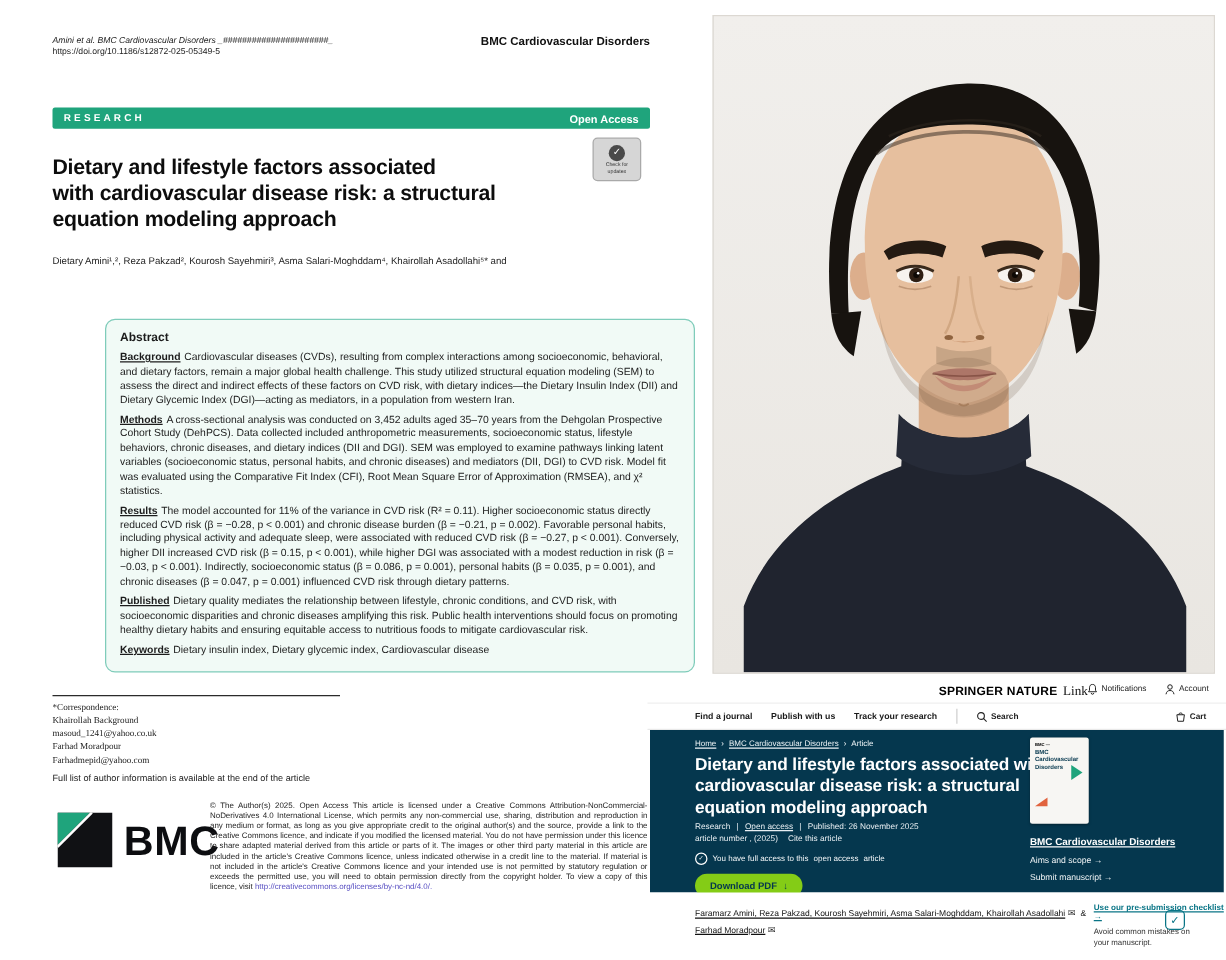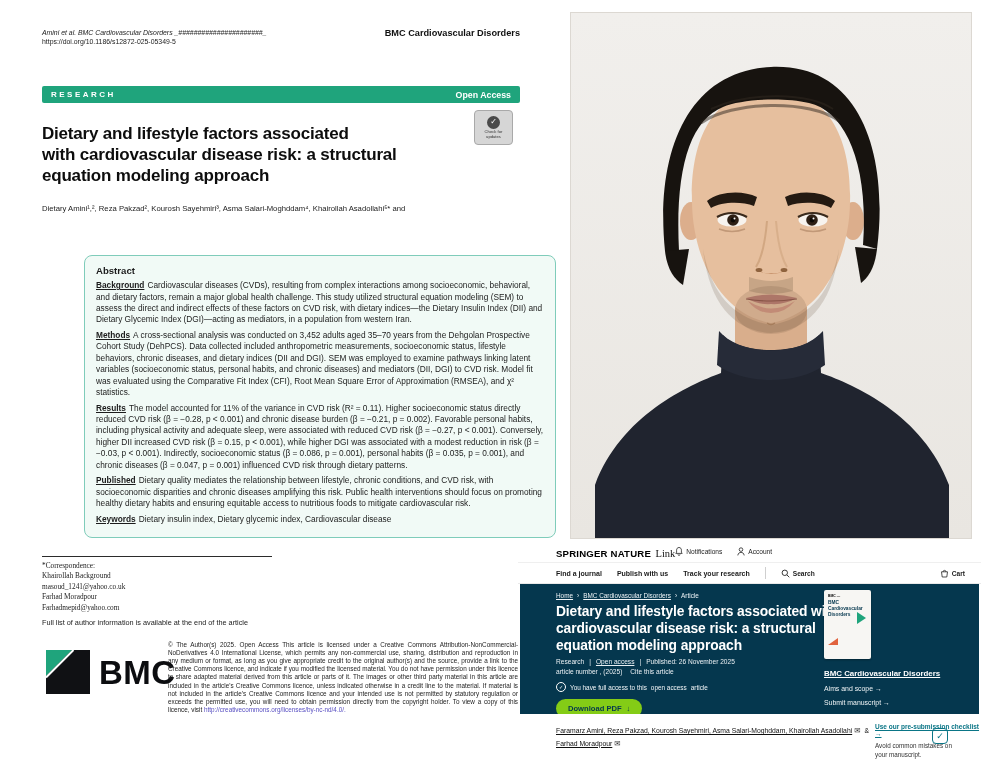--- a/index.html
+++ b/index.html
@@ -43,21 +43,21 @@
   .license .lic-link{color:#584fc2;text-decoration:none;cursor:pointer;}
 
   
   .photo{position:absolute;left:570px;top:12px;width:402px;height:527px;background:#efede9;
          border:1px solid #dcd8d2;box-sizing:border-box;overflow:hidden;}
   .photo svg{display:block;}
 
   
   .site{position:absolute;left:518px;top:541px;width:463px;height:227px;background:#fff;}
   .s-top{position:absolute;left:0;top:0;width:463px;height:22px;display:flex;align-items:center;
-         justify-content:flex-start;padding:0 14px 0 38px;box-sizing:border-box;border-bottom:1px solid #efefef;}
+         justify-content:flex-end;padding:0 14px 0 38px;box-sizing:border-box;border-bottom:1px solid #efefef;}
   .brand-sn{font-size:9.6px;font-weight:800;color:#000;letter-spacing:0.2px;}
   .brand-link{font-size:10.5px;font-family:"Liberation Serif",serif;color:#111;}
   .mini{display:inline-flex;align-items:center;gap:3px;font-size:6.6px;color:#1c1c1c;cursor:pointer;}
   .s-top-right{display:flex;gap:15px;}
   .s-nav{position:absolute;left:0;top:22px;width:463px;height:21px;display:flex;align-items:center;
          gap:15px;padding-left:38px;box-sizing:border-box;font-size:7px;font-weight:600;color:#1a1a1a;
          border-bottom:1px solid #e9e9e9;}
   .s-nav .navitem{cursor:pointer;}
   .vdiv{width:1px;height:12px;background:#cfcfcf;}
   .nav-cart{margin-left:auto;margin-right:16px;}

